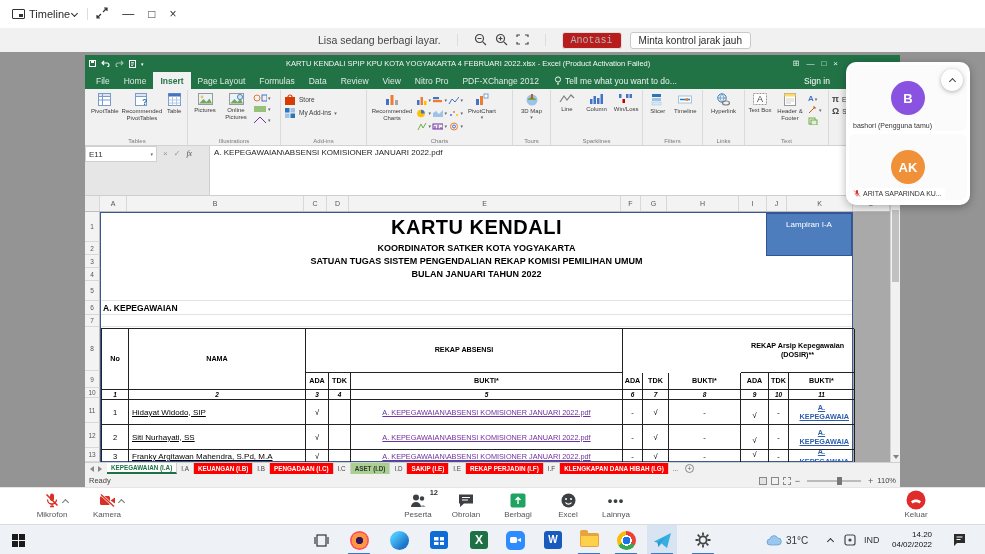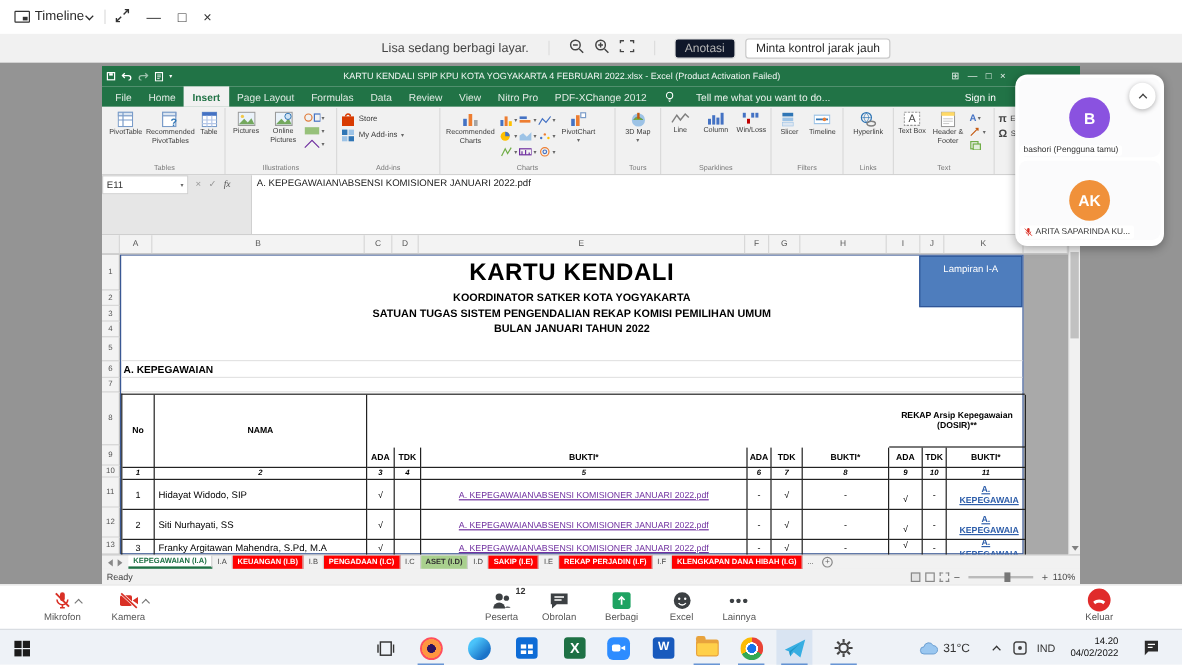--- a/index.html
+++ b/index.html
@@ -16,39 +16,39 @@
   .mt-left, .mt-right { display:flex; align-items:center; }
   .rec-dot { width:8px; height:8px; border-radius:50%; background:#e02b2b; margin-right:4px; }
   .winbtn { margin-left:14px; font-size:12px; color:#333; line-height:1; }
   .mon-ic { width:13px; height:10px; border:1.3px solid #333; border-radius:1px; margin-right:4px; position:relative; }
   .mon-ic::after { content:""; position:absolute; right:1px; bottom:1px; width:4px; height:3px; background:#333; }
 
   
   .share-bar { position:absolute; left:0; top:28px; width:985px; height:24px; background:#f1f1f1; z-index:69; }
   .share-inner { position:absolute; left:318px; top:0; height:24px; display:flex; align-items:center; gap:8px; font-size:10.5px; color:#444; }
   .sbtn { height:17px; display:flex; align-items:center; padding:0 8px; font-size:10px; border-radius:3px; border:1px solid #c9c9c9; background:#fff; color:#2b2b2b; }
-  .sbtn.disabled { color:#b5b5b5; border-color:#e0e0e0; background:#0f172a; }
+  .sbtn.disabled { color:#b5b5b5; border-color:#e0e0e0; background:#b91c1c;font-family:Liberation Mono, monospace; }
 
   
   .stage { position:absolute; left:0; top:52px; width:985px; height:435px; background:#949494; }
 
   
   .excel { position:absolute; left:85px; top:3px; width:815px; height:432px; background:#f1f1f1; overflow:hidden; }
   .xl-titlebar { height:17px; background:#217346; color:#fff; display:flex; align-items:center; font-size:8px; padding:0 4px; }
   .qat { display:flex; align-items:center; gap:5px; }
   .qat svg { display:block; }
   .save-ic { width:7px; height:7px; border:1px solid #fff; position:relative; }
   .save-ic::after { content:""; position:absolute; left:1px; top:0; width:3px; height:2px; background:#fff; }
   .xl-title { flex:1; text-align:center; white-space:nowrap; overflow:hidden; font-size:7.5px; color:#f2f7f4; }
   .xl-winctl { display:flex; gap:7px; font-size:8px; opacity:.9; padding-right:58px; }
 
   .xl-tabs { height:17px; background:#217346; display:flex; align-items:stretch; color:#dfeae3; font-size:8.5px; padding-left:4px; }
   .xl-tab { display:flex; align-items:center; padding:0 7px; white-space:nowrap; }
   .xl-tab.active { background:#f1f1f1; color:#217346; font-weight:bold; }
-  .tellme { display:flex; align-items:center; gap:18px; padding:0 8px; color:#eaf2ed; white-space:nowrap; }
+  .tellme { display:flex; align-items:center; gap:3px; padding:0 8px; color:#eaf2ed; white-space:nowrap; }
   .signin { margin-left:auto; padding-right:70px; display:flex; align-items:center; color:#fff; white-space:nowrap; }
 
   
   .xl-ribbon { height:57px; background:#f1f1f1; border-bottom:1px solid #d2d2d2; display:flex; padding:1px 0 0 2px; overflow:hidden; }
   .rgroup { display:flex; flex-direction:column; border-right:1px solid #dadada; padding:1px 3px 0 3px; flex:none; }
   .rbody { flex:1; display:flex; align-items:flex-start; gap:2px; }
   .rlabel { text-align:center; font-size:6px; color:#7a7a7a; padding-bottom:1px; }
   .rbtn { display:flex; flex-direction:column; align-items:center; font-size:6px; color:#3b3b3b; text-align:center; line-height:1.12; padding-top:2px; }
   .rbtn svg, .rbtn .txtic { margin-bottom:2px; }
   .rrowcol { display:flex; flex-direction:column; justify-content:center; gap:3px; padding-top:3px; }
@@ -81,21 +81,21 @@
   .doc-title { font-size:20px; font-weight:bold; color:#000; text-align:center; line-height:29px; letter-spacing:.5px; }
   .doc-sub { font-size:9px; font-weight:bold; color:#000; text-align:center; line-height:13px; }
   .gline { border-bottom:1px solid #e3e3e3; }
   .section-a { font-size:8.5px; font-weight:bold; padding:2px 0 0 2px; }
   .lampiran { position:absolute; right:0; top:0; width:86px; height:43px; background:#4e7dbd; border:1px solid #2f5597; color:#fff; font-size:8px; text-align:center; padding-top:6px; z-index:2; }
 
   .tbl { position:absolute; left:0; top:115px; display:grid; grid-template-columns:27px 177px 23px 22px 272px 20px 26px 72px 28px 20px 66px; grid-template-rows:44px 17px 10px 25px 25px 14px; border-top:1px solid #222; border-left:1px solid #222; width:753px; }
   .c { border-right:1px solid #222; border-bottom:1px solid #222; display:flex; align-items:center; justify-content:center; font-size:7.5px; color:#000; overflow:hidden; }
   .c.h { font-weight:bold; text-align:center; line-height:1.15; font-size:7.2px; }
   .c.idx { font-size:6.5px; font-style:italic; font-weight:bold; }
-  .c.nama { justify-content:flex-start; padding-left:3px; font-size:8px; }
+  .c.nama { justify-content:flex-start; padding-left:3px; font-size:8px;text-decoration:underline; }
   .c.low { align-items:flex-end; padding-bottom:4px; }
   .linkp { color:#7030a0; text-decoration:underline; font-size:7.3px; text-align:center; }
   .linkb { color:#2e5eaa; text-decoration:underline; font-size:7.3px; font-weight:bold; text-align:center; display:inline-block; width:44px; line-height:1.3; }
 
   
   .vscroll { position:absolute; right:0; top:141px; width:10px; height:266px; background:#f1f1f1; border-left:1px solid #d4d4d4; }
   .varrow { width:0; height:0; border-left:3px solid transparent; border-right:3px solid transparent; margin:3px auto; }
   .varrow.up { border-bottom:4px solid #808080; }
   .varrow.dn { border-top:4px solid #808080; position:absolute; bottom:0; left:2px; }
   .vthumb { position:absolute; left:1px; top:14px; width:7px; height:72px; background:#c1c1c1; }
@@ -653,20 +653,21 @@
         <div class="band gline" style="height:20px"></div>
         <div class="band gline" style="height:14px">
             <div class="section-a">A. KEPEGAWAIAN</div>
           </div>
         <div class="band gline" style="height:12px"></div>
 
         <div class="tbl">
 
           <div class="c h" style="grid-row:1/3; grid-column:1">No</div>
           <div class="c h" style="grid-row:1/3; grid-column:2">NAMA</div>
+          <div class="c h" style="grid-row:1; grid-column:3/6">REKAP ABSENSI</div>
           <div class="c h" style="grid-row:1; grid-column:9/12; padding:0 6px;">REKAP Arsip Kepegawaian (DOSIR)**</div>
           <div class="c h" style="grid-row:2; grid-column:3">ADA</div>
           <div class="c h" style="grid-row:2; grid-column:4">TDK</div>
           <div class="c h" style="grid-row:2; grid-column:5">BUKTI*</div>
           <div class="c h" style="grid-row:2; grid-column:6">ADA</div>
           <div class="c h" style="grid-row:2; grid-column:7">TDK</div>
           <div class="c h" style="grid-row:2; grid-column:8">BUKTI*</div>
           <div class="c h" style="grid-row:2; grid-column:9">ADA</div>
           <div class="c h" style="grid-row:2; grid-column:10">TDK</div>
           <div class="c h" style="grid-row:2; grid-column:11">BUKTI*</div>

